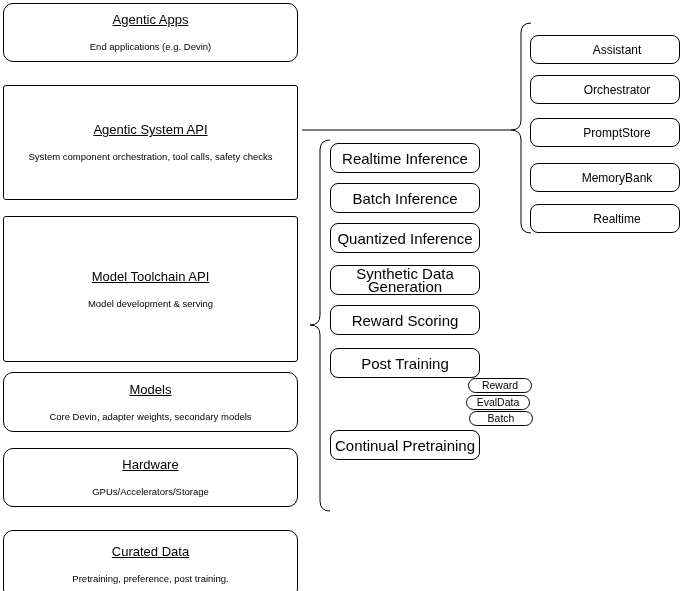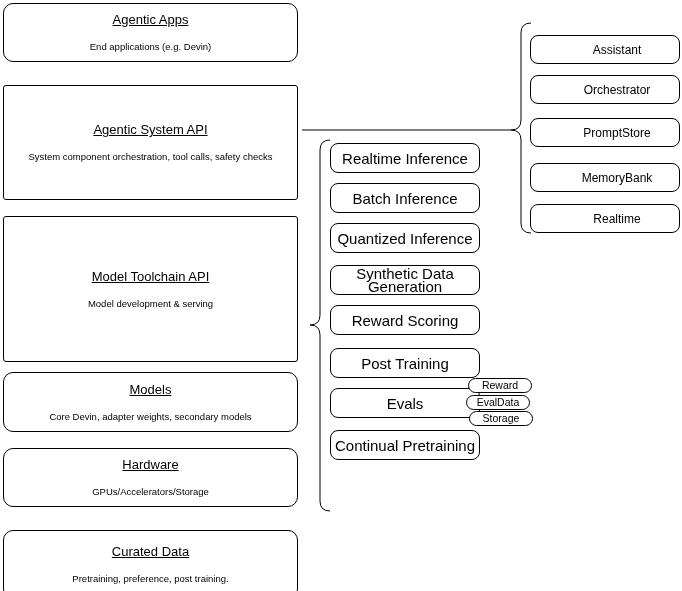--- a/index.html
+++ b/index.html
@@ -95,26 +95,25 @@
     <div class="t">Curated Data</div>
     <div class="s">Pretraining, preference, post training.</div>
   </div>
 
   <div class="node mbox" style="top:143px">Realtime Inference</div>
   <div class="node mbox" style="top:183px">Batch Inference</div>
   <div class="node mbox" style="top:223px">Quantized Inference</div>
   <div class="node mbox" style="top:305px">Reward Scoring</div>
   <div class="node mbox" style="top:265px">Synthetic Data Generation</div>
   <div class="node mbox" style="top:348px">Post Training</div>
-  <div class="node mbox" style="top:388px">Evals</div>
   <div class="node mbox" style="top:430px">Continual Pretraining</div>
 
   <div class="pill" style="top:378px;left:468px">Reward</div>
   <div class="pill" style="top:395px;left:466px">EvalData</div>
-  <div class="pill" style="top:411px;left:469px">Storage</div>
+  <div class="pill" style="top:411px;left:469px">Batch</div>
 
   <div class="node rbox" style="top:35px">Assistant</div>
   <div class="node rbox" style="top:75px">Orchestrator</div>
   <div class="node rbox" style="top:118px">PromptStore</div>
   <div class="node rbox" style="top:163px">MemoryBank</div>
   <div class="node rbox" style="top:204px">Realtime</div>
 
 </div>
 
 </body></html>

